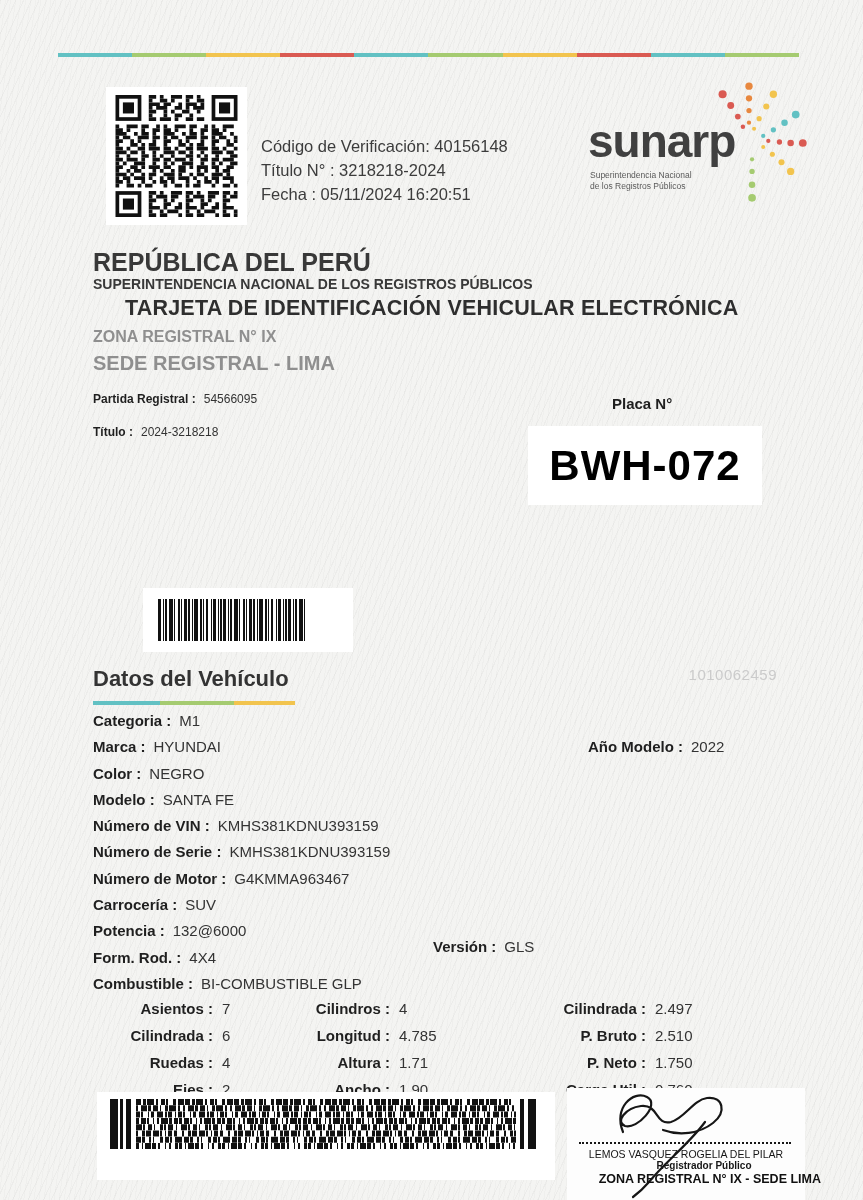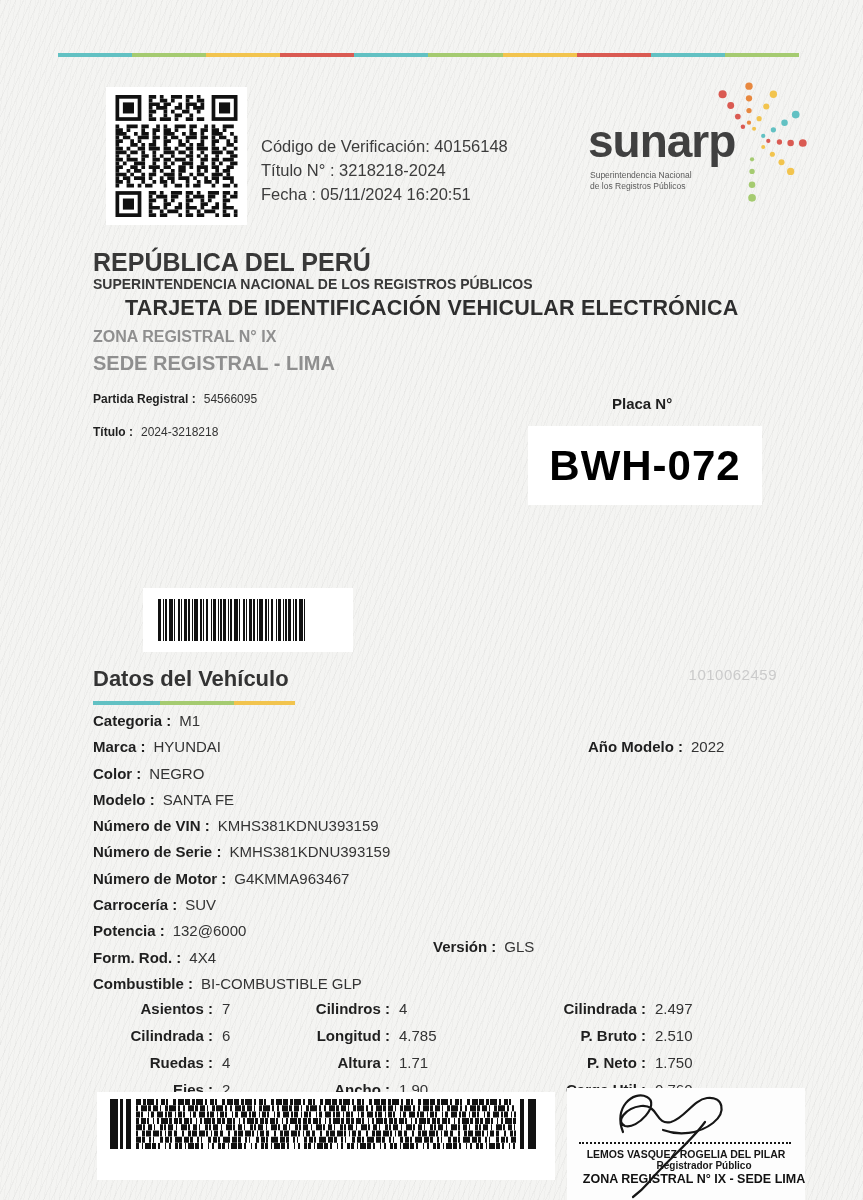--- a/index.html
+++ b/index.html
@@ -75,23 +75,23 @@
   .scol{position:absolute;top:0;}
   .scol1{left:95px;} .scol2{left:272px;} .scol3{left:498px;}
   .slabel{display:inline-block;text-align:right;font-weight:700;color:#1f1f1f;}
   .scol1 .slabel{width:118px;} .scol2 .slabel{width:118px;} .scol3 .slabel{width:148px;}
   .svalue{margin-left:9px;color:#333;}
 
   
   .sign-block{position:absolute;left:567px;top:1088px;width:238px;height:112px;background:#fdfdfd;}
   .sign-svg{position:absolute;left:18px;top:-6px;width:205px;height:118px;}
   .sign-dotline{position:absolute;left:12px;top:54px;width:212px;border-top:2.5px dotted #161616;}
-  .sign-name{position:absolute;left:0;top:60px;width:100%;text-align:center;font-size:10.5px;font-weight:700;color:#161616;}
+  .sign-name{position:absolute;left:0;top:60px;width:100%;text-align:center;font-size:10.5px;font-weight:400;color:#161616;}
   .sign-role{position:absolute;left:18px;top:72px;width:100%;text-align:center;font-size:10px;font-weight:700;color:#161616;}
-  .sign-zone{position:absolute;left:8px;top:84px;width:100%;text-align:center;font-size:12.5px;font-weight:700;color:#111;}
+  .sign-zone{position:absolute;left:16px;top:84px;width:100%;text-align:right;font-size:12.5px;font-weight:700;color:#111;}
 </style>
 </head>
 <body>
 
 <div class="page">
 
   <div class="color-bar">
     <div class="c-teal"></div>
     <div class="c-green"></div>
     <div class="c-yellow"></div>

